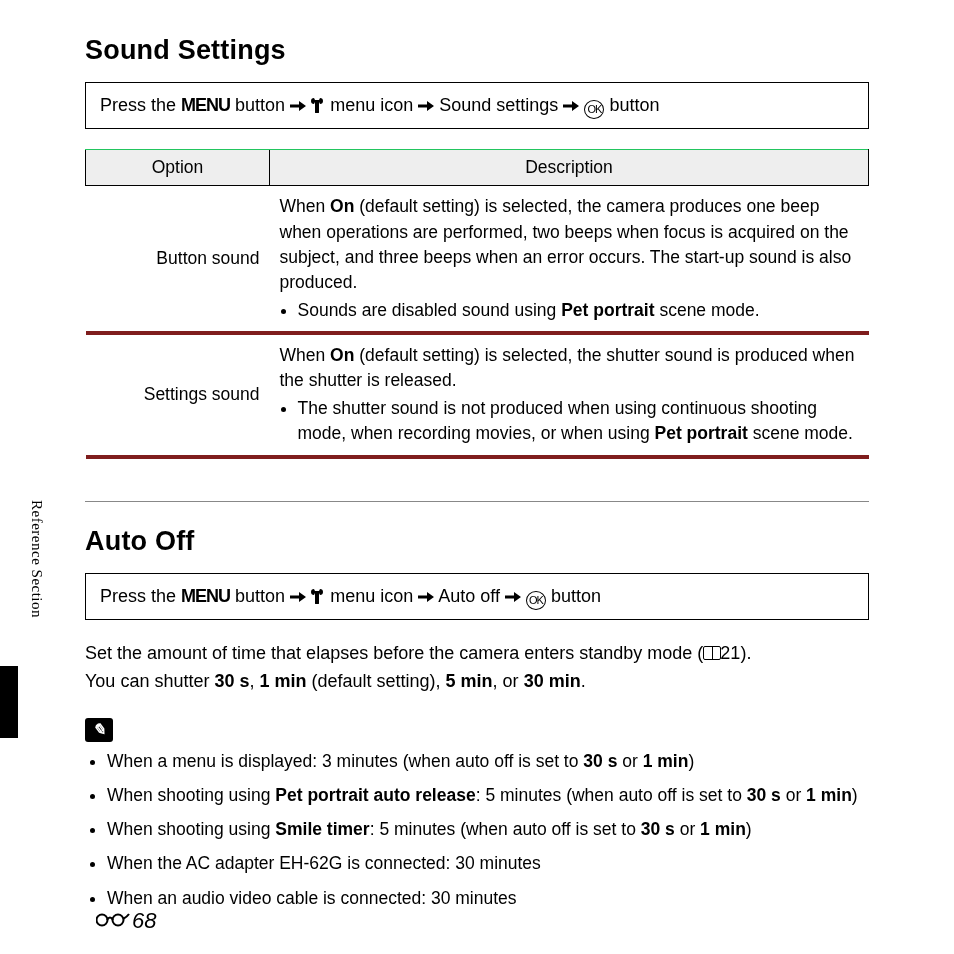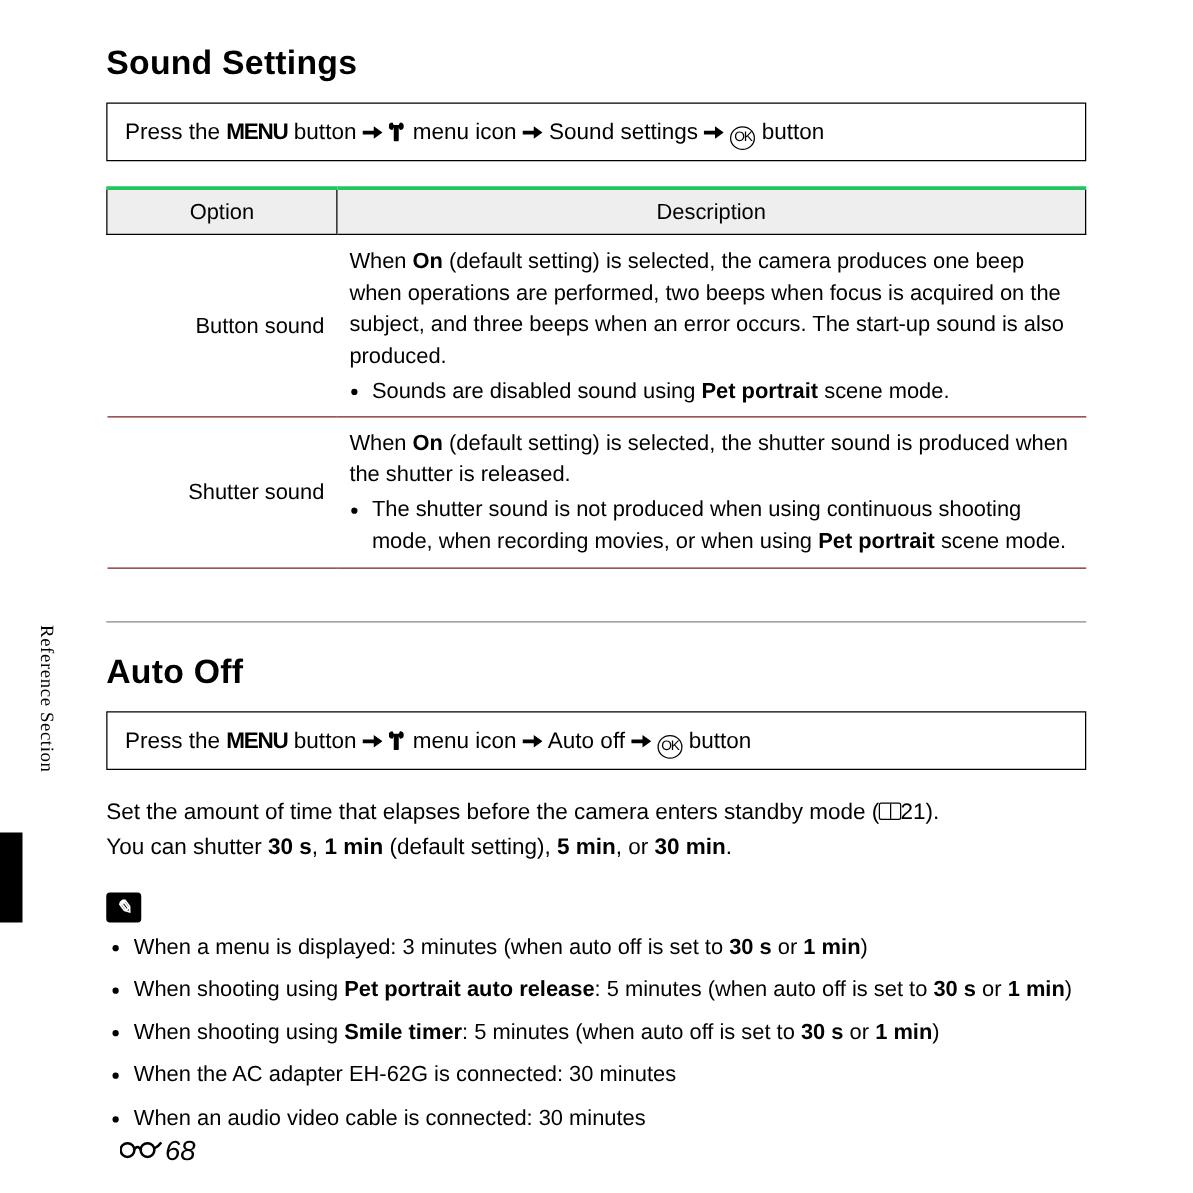--- a/index.html
+++ b/index.html
@@ -80,29 +80,29 @@
   table.options {
     width: 100%;
     border-collapse: collapse;
     font-size: 17.5px;
   }
   table.options th {
     background: #eee;
     font-weight: 400;
     text-align: center;
     padding: 7px 8px;
-    border-top: 3px solid #22c55e;
+    border-top: 1px solid #22c55e;
     border-bottom: 1px solid #000;
     border-left: 1px solid #000;
   }
   table.options th:last-child { border-right: 1px solid #000; }
   table.options td {
     padding: 8px 10px;
     border-top: 1px solid #000;
-    border-bottom: 1px solid #7f1d1d;
+    border-bottom: 4px solid #7f1d1d;
     vertical-align: middle;
     line-height: 1.45;
   }
   table.options td.opt-name {
     text-align: right;
     padding-left: 14px;
     white-space: nowrap;
     width: 160px;
   }
   table.options td.desc ul {
@@ -260,21 +260,21 @@
       <tr>
         <td class="opt-name">Button sound</td>
         <td class="desc">
           <span>When </span><b>On</b><span> (default setting) is selected, the camera produces one beep when operations are performed, two beeps when focus is acquired on the subject, and three beeps when an error occurs. The start-up sound is also produced.</span>
           <ul>
               <li><span>Sounds are disabled sound using </span><b>Pet portrait</b><span> scene mode.</span></li>
             </ul>
         </td>
       </tr>
       <tr>
-        <td class="opt-name">Shutter sound</td>
+        <td class="opt-name">Settings sound</td>
         <td class="desc">
           <span>When </span><b>On</b><span> (default setting) is selected, the shutter sound is produced when the shutter is released.</span>
           <ul>
               <li><span>The shutter sound is not produced when using continuous shooting mode, when recording movies, or when using </span><b>Pet portrait</b><span> scene mode.</span></li>
             </ul>
         </td>
       </tr>
     </tbody>
   </table>
 

